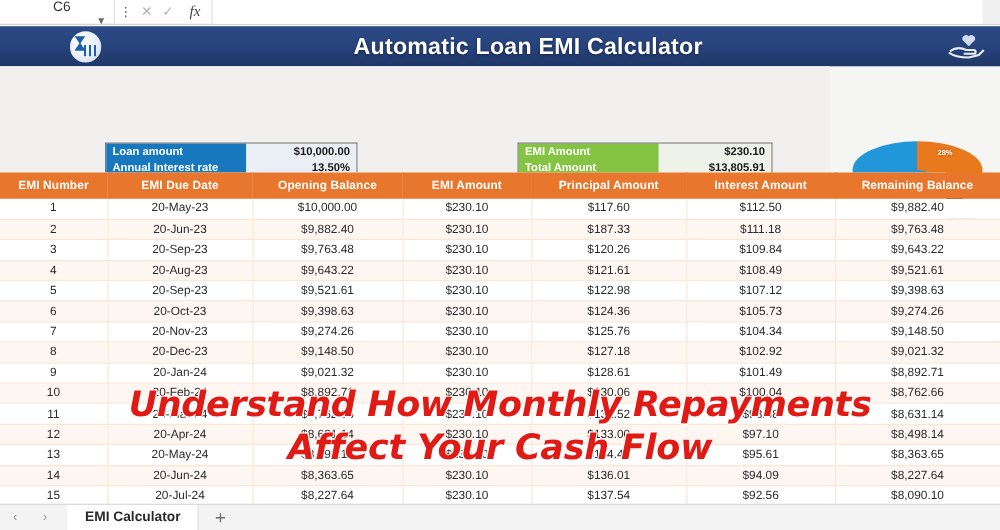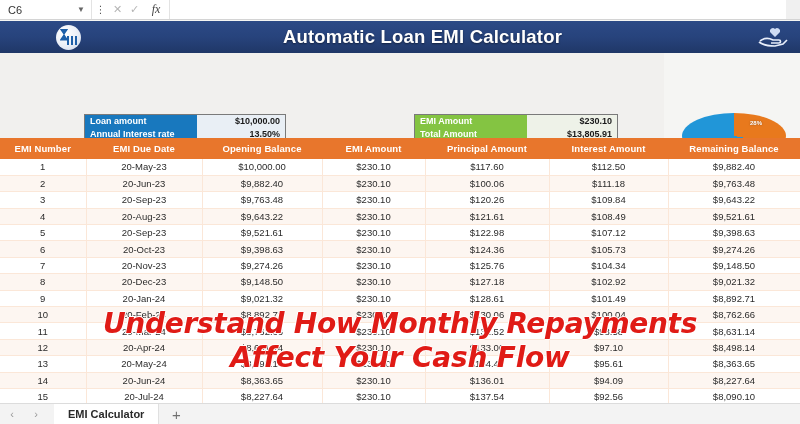--- a/index.html
+++ b/index.html
@@ -14,20 +14,21 @@
   
   .formulabar {
     position:absolute; left:0; top:0; width:800px; height:20px;
     background:#ffffff; display:flex; align-items:center;
     border-bottom:1px solid #d4d4d4;
   }
   .namebox {
     width:92px; height:19px; display:flex; align-items:center;
     padding-left:8px; font-size:11px; color:#333;
     border-right:1px solid #e3e3e3;
+    flex-direction:column;
   }
   .nb-caret { margin-left:auto; margin-right:6px; font-size:8px; color:#666; }
   .fb-btn {
     width:17px; height:19px; display:flex; align-items:center;
     justify-content:center; font-size:11px; color:#b5b5b5;
   }
   .fb-dots { color:#555; font-size:10px; letter-spacing:0; }
   .fb-fx { font-style:italic; font-family:"Liberation Serif", serif;
            font-size:12px; color:#444; width:26px; }
   .fb-input { flex:1; height:19px; background:#fff; border-left:1px solid #e3e3e3; }
@@ -295,21 +296,21 @@
             <td>$230.10</td>
             <td>$117.60</td>
             <td>$112.50</td>
             <td>$9,882.40</td>
           </tr>
           <tr>
             <td>2</td>
             <td>20-Jun-23</td>
             <td>$9,882.40</td>
             <td>$230.10</td>
-            <td>$100.06</td>
+            <td>$187.33</td>
             <td>$111.18</td>
             <td>$9,763.48</td>
           </tr>
           <tr>
             <td>3</td>
             <td>20-Sep-23</td>
             <td>$9,763.48</td>
             <td>$230.10</td>
             <td>$120.26</td>
             <td>$109.84</td>

